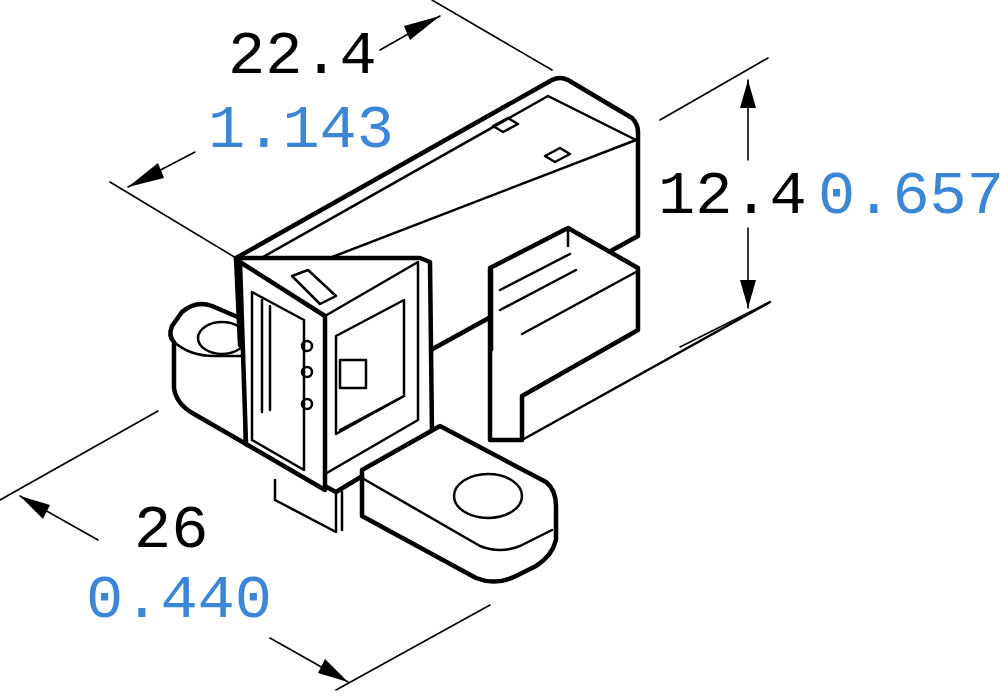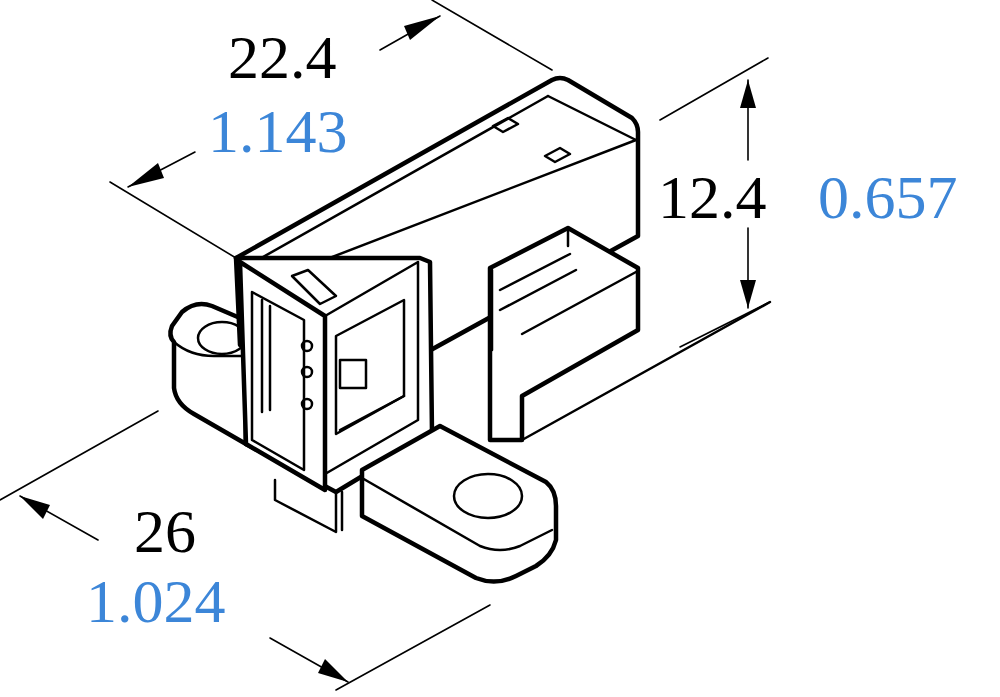--- a/index.html
+++ b/index.html
@@ -1,21 +1,21 @@
 <!DOCTYPE html>
 <html><head>
 <meta charset="utf-8">
 <style>
   html,body{margin:0;padding:0;background:#ffffff;}
   body{width:1000px;height:697px;overflow:hidden;position:relative;font-family:"Liberation Sans",sans-serif;}
   svg{position:absolute;left:0;top:0;}
   .thick{stroke:#000;stroke-width:4.5;fill:#fff;stroke-linejoin:round;stroke-linecap:round;}
   .med{stroke:#000;stroke-width:2.5;fill:none;stroke-linejoin:round;stroke-linecap:round;}
   .thin{stroke:#000;stroke-width:1.6;fill:none;stroke-linecap:round;}
-  .lbl{position:absolute;font-family:Liberation Serif, serif;font-size:62px;line-height:1;white-space:nowrap;}
+  .lbl{position:absolute;font-family:Liberation Mono, monospace;font-size:62px;line-height:1;white-space:nowrap;}
   .mm{color:#000000;}
   .in{color:#3c86d8;}
 </style>
 </head>
 <body>
 
 <svg width="1000" height="697" viewBox="0 0 1000 697">
 
   <g>
     <line class="thin" x1="110" y1="182" x2="236" y2="258"></line>
@@ -95,13 +95,13 @@
   </g>
 </svg>
 
 <div class="lbl mm" style="left:228px;top:26px;">22.4</div>
 <div class="lbl in" style="left:208px;top:100px;">1.143</div>
 
 <div class="lbl mm" style="left:658px;top:166px;">12.4</div>
 <div class="lbl in" style="left:818px;top:166px;">0.657</div>
 
 <div class="lbl mm" style="left:134px;top:500px;">26</div>
-<div class="lbl in" style="left:86px;top:570px;">1.024</div>
+<div class="lbl in" style="left:86px;top:570px;">0.440</div>
 
 </body></html>

